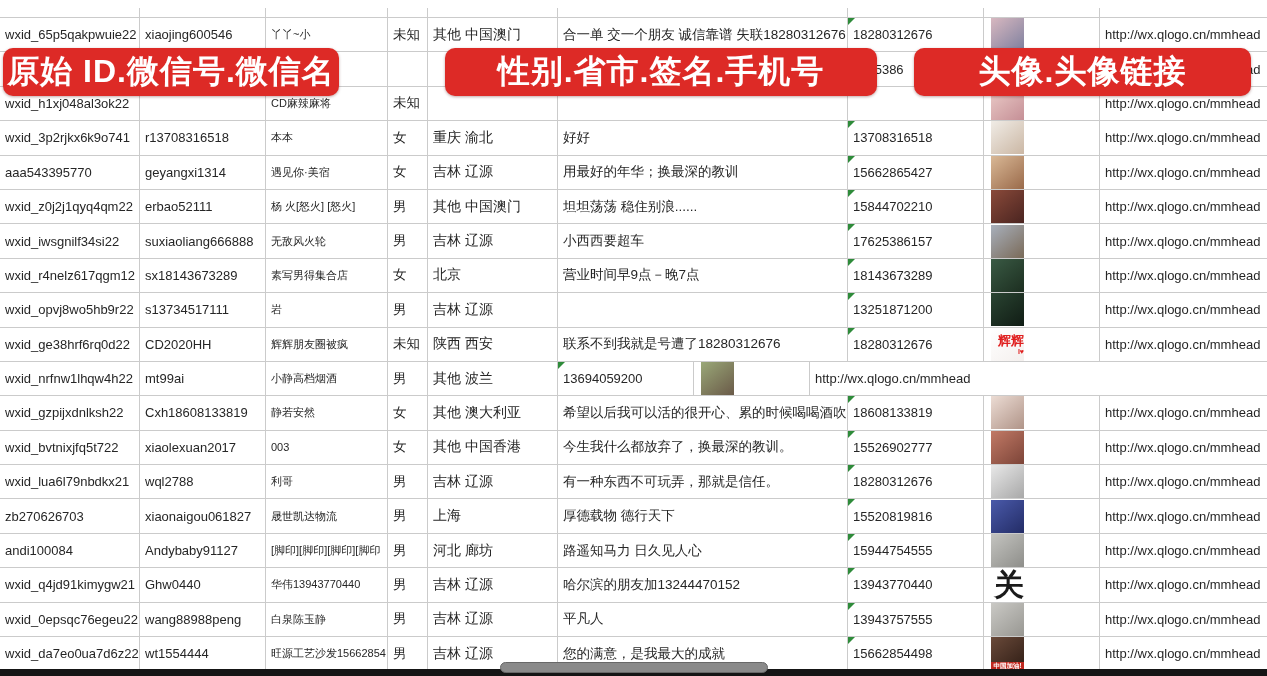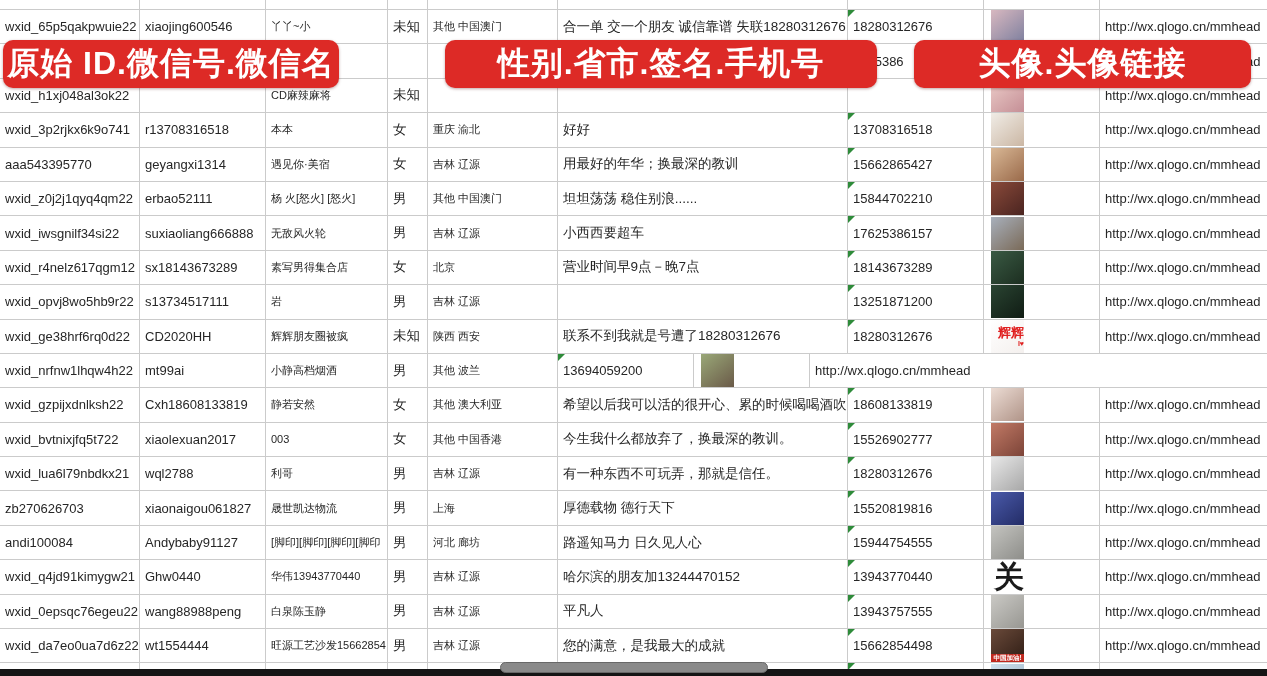--- a/index.html
+++ b/index.html
@@ -1,31 +1,31 @@
 <!DOCTYPE html>
 <html><head>
 <meta charset="utf-8">
 <style>
   html,body{margin:0;padding:0;}
   body{
     width:1267px;height:676px;overflow:hidden;position:relative;background:#fff;
     font-family:"Liberation Sans","DejaVu Sans",sans-serif;
   }
-  .sheet{position:absolute;inset:0;}
+  .sheet{position:absolute;inset:0;margin-top:8px;}
   .grid{position:absolute;top:0;left:0;display:flex;flex-direction:column;}
   .row{display:flex;height:34.4px;box-sizing:border-box;border-bottom:1px solid #cbcbcb;background:#fff;}
   .row.spacer{height:10px;}
   .cell{
     box-sizing:border-box;border-right:1px solid #cbcbcb;height:100%;
     display:flex;align-items:center;padding:0 5px;overflow:hidden;
     white-space:nowrap;flex-shrink:0;position:relative;
     font-size:13px;color:#262626;
   }
   .c0{width:140px;} .c1{width:126px;} .c2{width:122px;font-size:11px;}
-  .c3{width:40px;font-size:13.5px;} .c4{width:130px;font-size:11px;}
+  .c3{width:40px;font-size:13.5px;} .c4{width:130px;font-size:14px;}
   .c5{width:290px;font-size:13.5px;} .c6{width:136px;white-space:pre;}
   .c7{width:116px;padding:0;overflow:visible;} .c8{width:240px;border-right:none;}
   .flag::before{
     content:"";position:absolute;top:0;left:0;width:0;height:0;
     border-top:7px solid #2e8b3a;border-right:7px solid transparent;
   }
   .avatar{
     width:33px;height:33px;margin-left:7px;flex-shrink:0;
     display:flex;flex-direction:column;align-items:flex-end;justify-content:center;
     font-weight:bold;line-height:1;overflow:visible;

